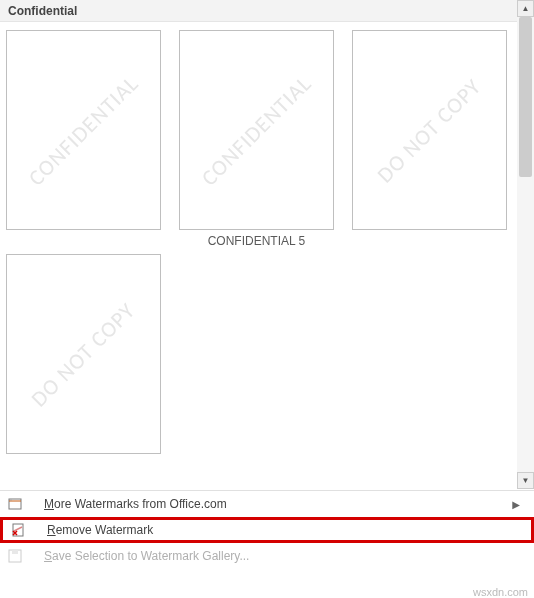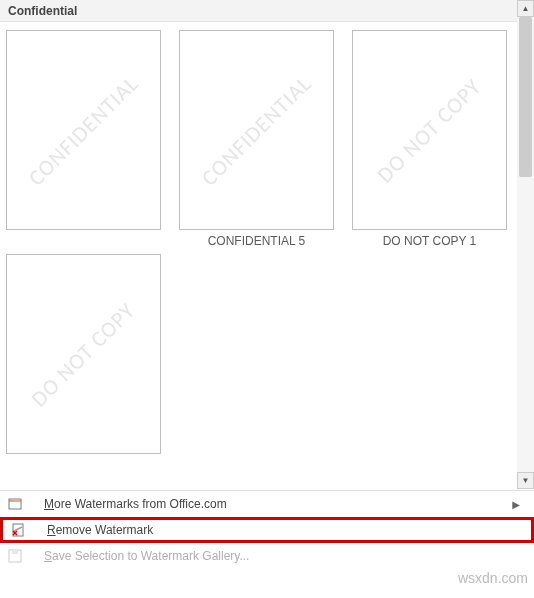--- a/index.html
+++ b/index.html
@@ -153,23 +153,23 @@
     .menu-item .submenu-arrow {
       font-size: 10px;
       color: #666;
       margin-right: 8px;
     }
     .highlight-box {
       border: 3px solid #d40000;
     }
     .attribution {
       position: absolute;
-      bottom: 12px;
+      bottom: 0;
       right: 6px;
-      font-size: 14px;
+      font-size: 11px;
       color: #bbbbbb;
       font-family: Arial, sans-serif;
     }
     svg { display:block; }
   </style>
 </head>
 <body>
 
 <div class="gallery-container">
   <div class="scroll-up">▲</div>
@@ -192,21 +192,20 @@
       <div class="item">
         <div class="thumb">
           <div class="wm-text">CONFIDENTIAL</div>
         </div>
         <div class="caption">CONFIDENTIAL 5</div>
       </div>
       <div class="item">
         <div class="thumb">
           <div class="wm-text">DO NOT COPY</div>
         </div>
-        <div class="caption">DO NOT COPY 1</div>
       </div>
     </div>
     <div class="row">
       <div class="item">
         <div class="thumb">
           <div class="wm-text">DO NOT COPY</div>
         </div>
       </div>
     </div>
   </div>

